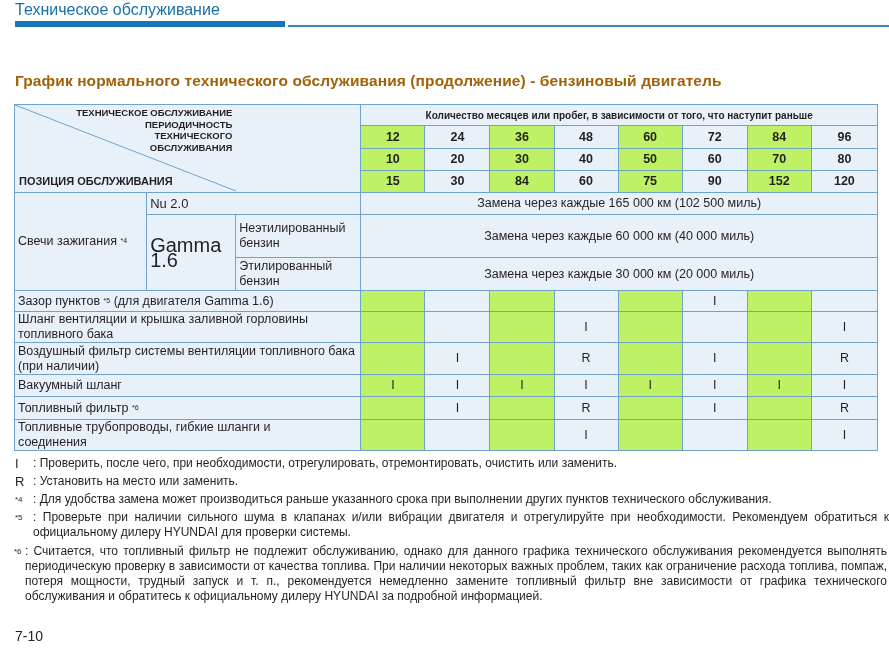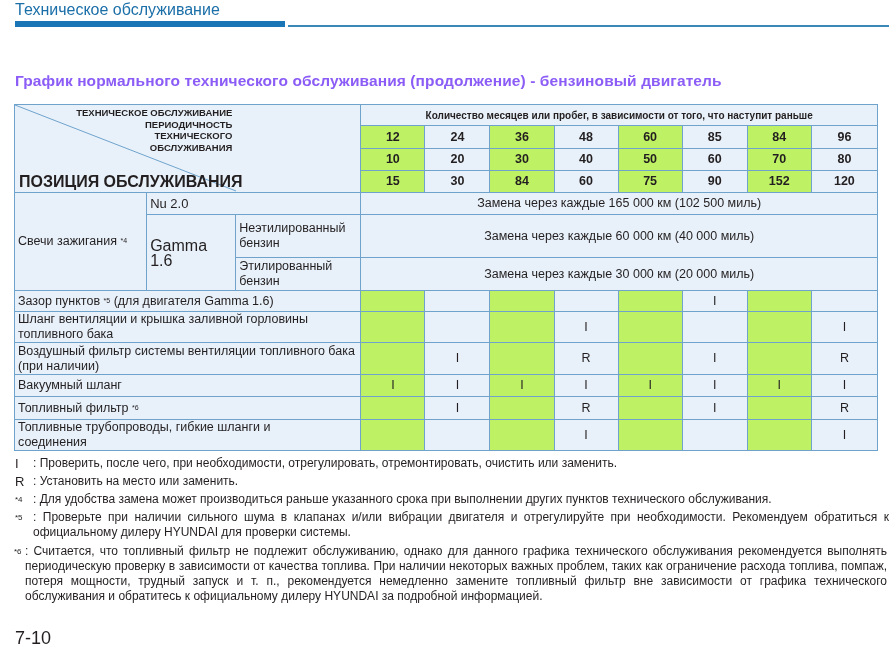--- a/index.html
+++ b/index.html
@@ -1,37 +1,37 @@
 <!DOCTYPE html>
 <html><head>
 <meta charset="utf-8">
 <style>
   html, body { margin:0; padding:0; background:#ffffff; }
   body { width:889px; height:652px; position:relative; overflow:hidden;
          font-family:"Liberation Sans", sans-serif; color:#231f20; }
   .section-title { position:absolute; left:15px; top:1px; font-size:16px; color:#1b6fa8; }
   .bar-thick { position:absolute; left:15px; top:21px; width:270px; height:6px; background:#1a75b6; }
   .bar-thin { position:absolute; left:288px; top:25px; width:601px; height:2px; background:#3b88b8; }
-  .page-heading { position:absolute; left:15px; top:72px; font-size:15.5px; font-weight:bold; color:#8b5cf6; letter-spacing:0.1px; }
+  .page-heading { position:absolute; left:15px; top:72px; font-size:15.5px; font-weight:bold; color:#a16207; letter-spacing:0.1px; }
 
   table.sched { position:absolute; left:14px; top:104px; border-collapse:collapse; table-layout:fixed; width:864px; font-size:12.5px; }
   table.sched td { border:1px solid #6fa3cc; padding:0 3px; height:20px; background:#e8f1fa; vertical-align:middle; line-height:15px; }
   table.sched td.c { text-align:center; }
   table.sched td.shade { background:#bef264; }
   table.sched td.b { font-weight:bold; }
   .hdr-corner { position:relative; background:#e8f1fa !important; padding:0 !important; }
   .hdr-corner svg { position:absolute; left:0; top:0; }
   .corner-top { position:absolute; right:4px; top:2px; text-align:right; font-size:9.5px; font-weight:bold; line-height:11.5px; }
-  .corner-bottom { position:absolute; left:4px; bottom:3px; font-size:16px; font-weight:bold; }
+  .corner-bottom { position:absolute; left:4px; bottom:3px; font-size:11px; font-weight:bold; }
   .sup { font-size:7px; vertical-align:top; position:relative; top:-1px; }
 
   .legend { position:absolute; left:15px; font-size:12px; line-height:15px; }
   .legend .key { position:absolute; left:0; width:18px; }
   .legend .txt { position:absolute; left:18px; white-space:nowrap; }
-  .page-num { position:absolute; left:15px; top:628px; font-size:18px; }
+  .page-num { position:absolute; left:15px; top:628px; font-size:14px; }
 </style>
 </head>
 <body>
 
 <div class="section-title">Техническое обслуживание</div>
 <div class="bar-thick"></div>
 <div class="bar-thin"></div>
 <div class="page-heading">График нормального технического обслуживания (продолжение) - бензиновый двигатель</div>
 
 <table class="sched">
@@ -64,21 +64,21 @@
     </td>
     <td colspan="8" class="c b" style="font-size:10px;">Количество месяцев или пробег, в зависимости от того, что наступит раньше</td>
   </tr>
   <tr style="height:23px">
 
     <td class="c b shade">12</td>
     <td class="c b">24</td>
     <td class="c b shade">36</td>
     <td class="c b">48</td>
     <td class="c b shade">60</td>
-    <td class="c b">85</td>
+    <td class="c b">72</td>
     <td class="c b shade">84</td>
     <td class="c b">96</td>
   </tr>
   <tr style="height:22px">
     <td class="c b shade">10</td>
     <td class="c b">20</td>
     <td class="c b shade">30</td>
     <td class="c b">40</td>
     <td class="c b shade">50</td>
     <td class="c b">60</td>
@@ -97,21 +97,21 @@
   </tr>
 
   <tr style="height:22px">
     <td rowspan="3">
       <span>Свечи зажигания</span> <span class="sup">*4</span>
     </td>
     <td colspan="2" style="font-size:13px;">Nu 2.0</td>
     <td colspan="8" class="c">Замена через каждые 165 000 км (102 500 миль)</td>
   </tr>
   <tr style="height:43px">
-    <td rowspan="2" style="font-size:16px;">Gamma 1.6</td>
+    <td rowspan="2" style="font-size:20px;">Gamma 1.6</td>
     <td>Неэтилированный бензин</td>
     <td colspan="8" class="c">Замена через каждые 60 000 км (40 000 миль)</td>
   </tr>
   <tr style="height:33px">
     <td>Этилированный бензин</td>
     <td colspan="8" class="c">Замена через каждые 30 000 км (20 000 миль)</td>
   </tr>
 
   <tr style="height:20px">
     <td colspan="3"><span>Зазор пунктов</span> <span class="sup">*5</span><span> (для двигателя Gamma 1.6)</span></td>

